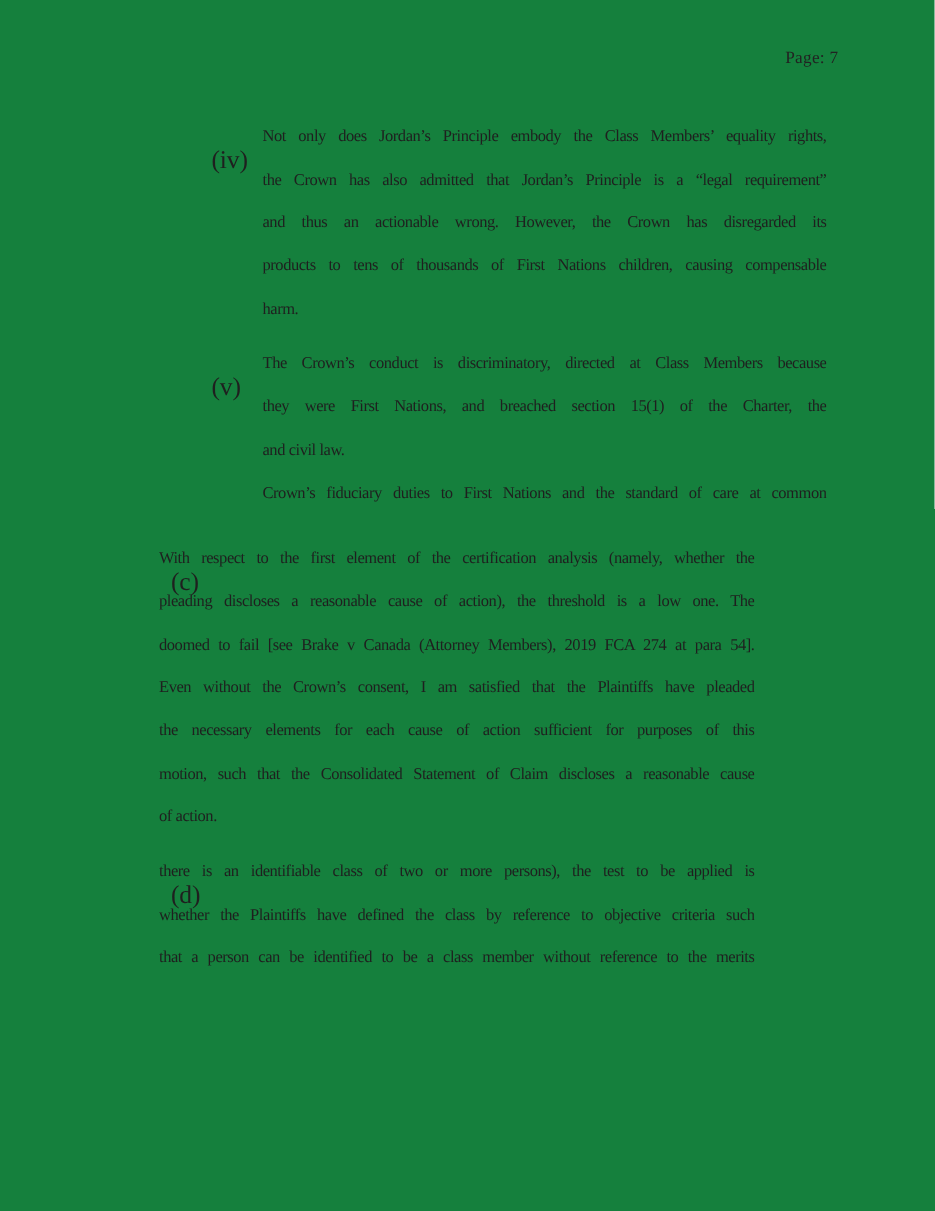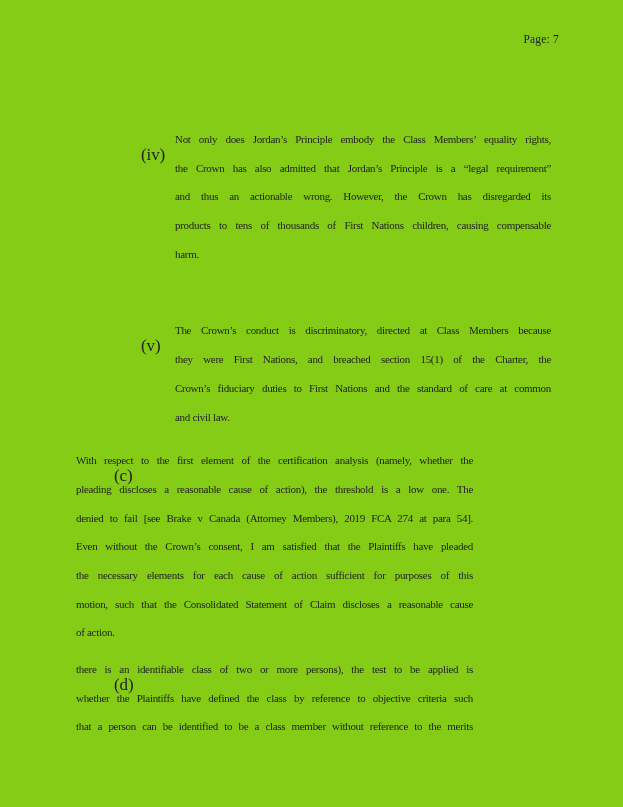--- a/index.html
+++ b/index.html
@@ -4,21 +4,21 @@
 <style>
   html, body {
     margin: 0;
     padding: 0;
     background: #e8e8e8;
   }
   .page {
     position: relative;
     width: 623px;
     height: 807px;
-    background: #84cc16;
+    background: #15803d;
     overflow: hidden;
     font-family: "Liberation Serif", "DejaVu Serif", serif;
     color: #1f1f1f;
   }
   .page-number {
     position: absolute;
     top: 33px;
     right: 64px;
     font-size: 11.5px;
     letter-spacing: 0.2px;
@@ -37,23 +37,23 @@
   }
   .para-label {
     position: absolute;
     top: 16px;
     height: 28.7px;
     line-height: 28.7px;
     font-size: 17px;
     letter-spacing: -0.1px;
   }
   .level-3 .para-label { left: 141px; }
-  .level-3 .para-lines { margin-left: 175px; width: 376px; margin-top: 48px; }
+  .level-3 .para-lines { margin-left: 175px; width: 376px; }
   .level-2 .para-label { left: 114px; }
-  .level-2 .para-lines { margin-left: 76px; width: 397px; }
+  .level-2 .para-lines { margin-left: 106px; width: 397px; }
   .line {
     height: 28.7px;
     line-height: 28.7px;
     font-size: 11px;
     letter-spacing: -0.3px;
     word-spacing: -1px;
     text-align: justify;
     text-align-last: justify;
     overflow: hidden;
   }
@@ -77,30 +77,30 @@
           <div class="line"><span>and thus an actionable wrong. However, the Crown has disregarded its</span></div>
           <div class="line"><span>products to tens of thousands of First Nations children, causing compensable</span></div>
           <div class="line last"><span>harm.</span></div>
         </div>
       </div>
       <div class="para level-3">
         <span class="para-label">(v)</span>
         <div class="para-lines">
           <div class="line"><span>The Crown’s conduct is discriminatory, directed at Class Members because</span></div>
           <div class="line"><span>they were First Nations, and breached section 15(1) of the </span><span class="seg-italic">Charter</span><span>, the</span></div>
+          <div class="line last"><span>and civil law.</span></div>
           <div class="line"><span>Crown’s fiduciary duties to First Nations and the standard of care at common</span></div>
-          <div class="line last"><span>and civil law.</span></div>
         </div>
       </div>
       <div class="para level-2">
         <span class="para-label">(c)</span>
         <div class="para-lines">
           <div class="line"><span>With respect to the first element of the certification analysis (namely, whether the</span></div>
           <div class="line"><span>pleading discloses a reasonable cause of action), the threshold is a low one. The</span></div>
-          <div class="line"><span>denied to fail [see </span><span class="seg-italic">Brake v Canada (Attorney Members)</span><span>, 2019 FCA 274 at para 54].</span></div>
+          <div class="line"><span>doomed to fail [see </span><span class="seg-italic">Brake v Canada (Attorney Members)</span><span>, 2019 FCA 274 at para 54].</span></div>
           <div class="line"><span>Even without the Crown’s consent, I am satisfied that the Plaintiffs have pleaded</span></div>
           <div class="line"><span>the necessary elements for each cause of action sufficient for purposes of this</span></div>
           <div class="line"><span>motion, such that the Consolidated Statement of Claim discloses a reasonable cause</span></div>
           <div class="line last"><span>of action.</span></div>
         </div>
       </div>
       <div class="para level-2">
         <span class="para-label">(d)</span>
         <div class="para-lines">
           <div class="line"><span>there is an identifiable class of two or more persons), the test to be applied is</span></div>

